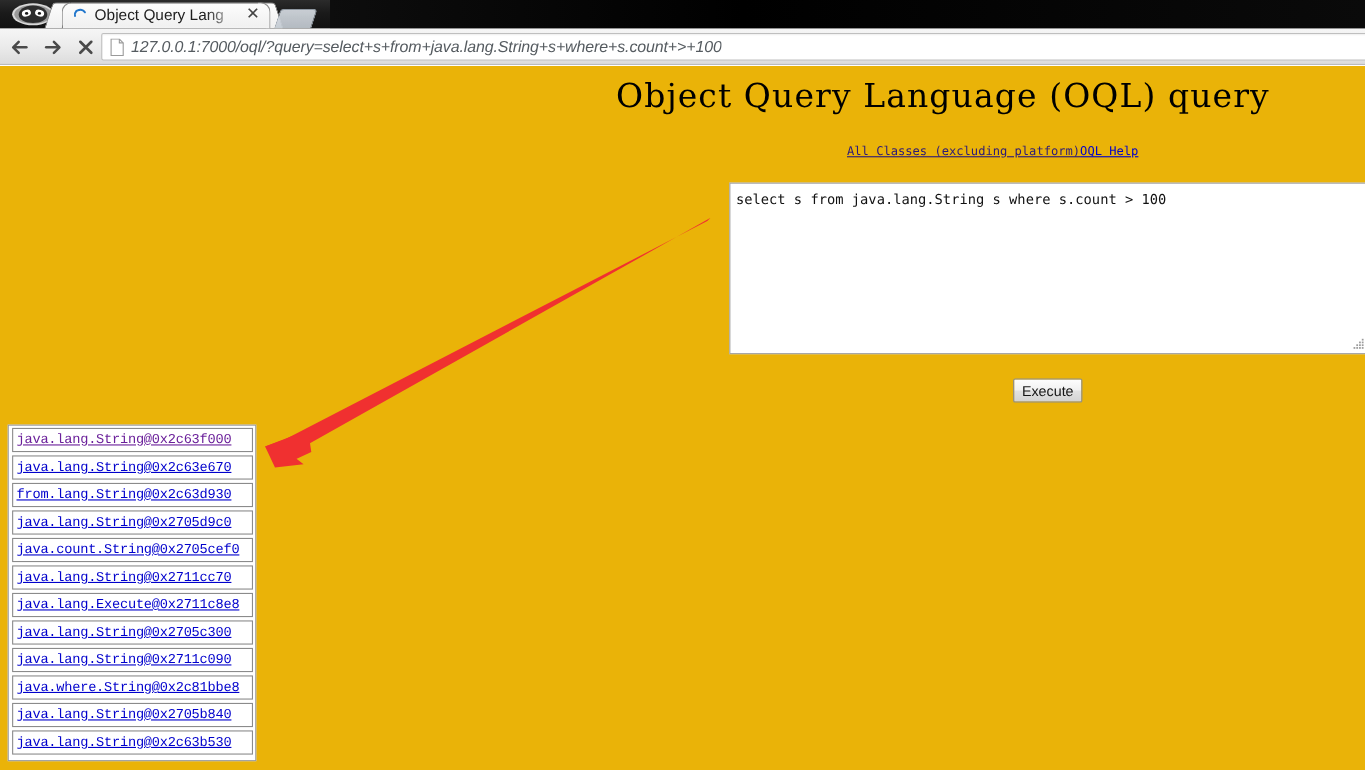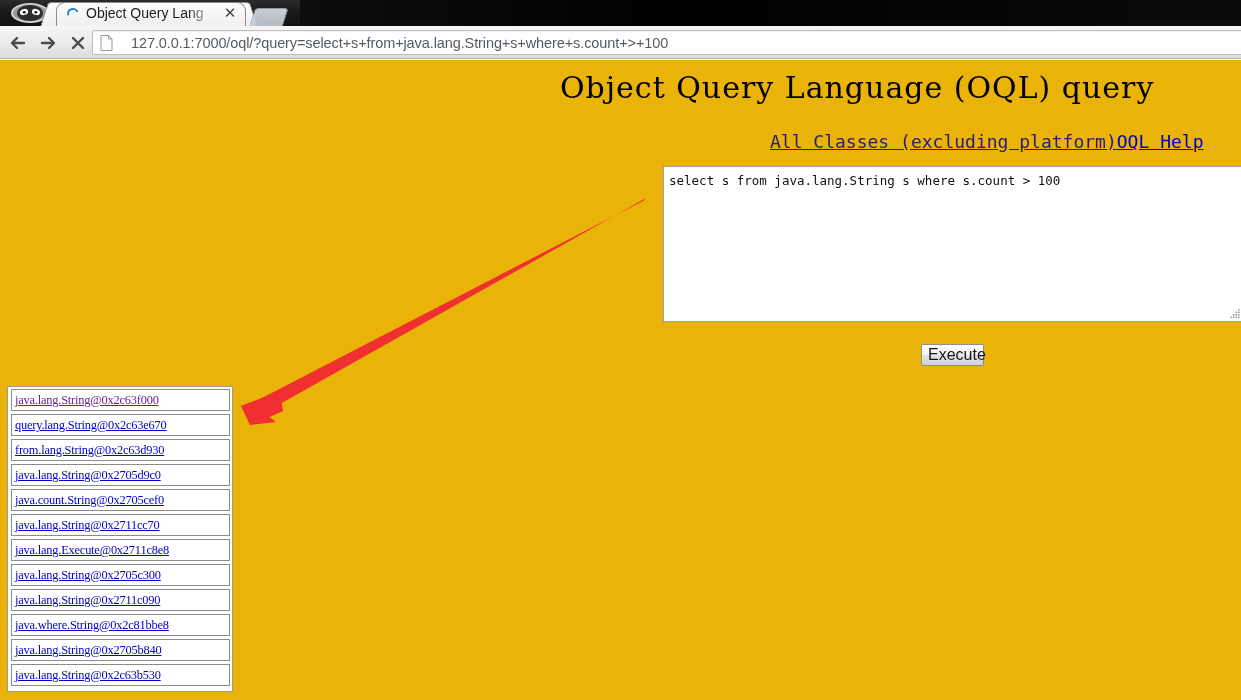--- a/index.html
+++ b/index.html
@@ -88,43 +88,44 @@
   #address-bar {
     position: absolute; left: 92px; top: 30px; width: 1155px; height: 25px;
     background: #ffffff;
     border: 1px solid #bfbfbf;
     border-radius: 2px;
     display: flex; align-items: center;
     box-shadow: 0 1px 1px rgba(0,0,0,0.06) inset;
   }
   #page-icon { margin-left: 7px; width: 13px; height: 16px; flex: 0 0 auto; }
   #address-text {
-    margin-left: 18px; font-size: 14.5px; color: #555b60;
+    margin-left: 6px; font-size: 14.5px; color: #555b60;
     white-space: nowrap; overflow: hidden;
     font-family: "Liberation Sans", sans-serif;
     letter-spacing: -0.1px;
+    font-style: italic;
   }
 
   
   #viewport {
     position: absolute; left: 0; top: 60px; width: 1241px; height: 640px;
     background: #eab308; overflow: hidden;
   }
 
   #oql-title {
     position: absolute; left: 560px; top: 10px; width: 700px;
     font-family: "DejaVu Serif", "Liberation Serif", serif;
     font-size: 30px; color: #000; white-space: nowrap;
     letter-spacing: 1px;
   }
 
   #links-row {
     position: absolute; left: 770px; top: 71px;
     font-family: "DejaVu Sans Mono", "Liberation Mono", monospace;
-    font-size: 18px; white-space: nowrap;
+    font-size: 11px; white-space: nowrap;
   }
   #links-row a { text-decoration: underline; }
   #link-all-classes { color: #2b1a7a; }
   #link-oql-help { color: #0000cc; }
 
   #query-textarea {
     position: absolute; left: 663px; top: 106px; width: 590px; height: 156px;
     border: 1px solid #9e9e9e;
     background: #ffffff;
     font-family: "DejaVu Sans Mono", "Liberation Mono", monospace;
@@ -137,38 +138,38 @@
     position: absolute; left: 1228px; top: 246px; width: 13px; height: 13px;
     pointer-events: none;
   }
 
   #execute-button {
     position: absolute; left: 921px; top: 284px; width: 63px; height: 22px;
     background: linear-gradient(to bottom,#fdfdfd 0%, #f1f1f1 48%, #e2e2e2 52%, #d3d3d3 100%);
     border: 1px solid #8e8e8e;
     border-radius: 2px;
     font-family: "Liberation Sans", sans-serif;
-    font-size: 16px; color: #151515;
+    font-size: 13px; color: #151515;
     cursor: default;
   }
 
   
   #results-list {
     position: absolute; left: 7px; top: 326px; width: 226px;
     border: 1px solid #9b9b9b;
     background: #ffffff;
     padding: 2px 2px 2px 3px;
   }
   .result-item {
     display: block;
     border: 1px solid #8b8b8b;
     margin-bottom: 3px;
     padding: 1px 2px 2px 3px;
     background: #ffffff;
-    font-family: Liberation Serif, serif;
+    font-family: Liberation Mono, monospace;
     font-size: 12.4px;
     line-height: 18px;
     height: 22px;
     color: #0000cc;
     text-decoration: underline;
     white-space: nowrap;
     letter-spacing: -0.2px;
   }
   .result-item.visited { color: #6a1f9a; }
 
@@ -266,21 +267,21 @@
           <rect x="7.5" y="9.5" width="1.6" height="1.6"></rect>
           <rect x="10" y="9.5" width="1.6" height="1.6"></rect>
       </g>
     </svg>
   </span>
 
   <button id="execute-button">Execute</button>
 
   <div id="results-list">
       <a class="result-item visited" href="#">java.lang.String@0x2c63f000</a>
-      <a class="result-item" href="#">query.lang.String@0x2c63e670</a>
+      <a class="result-item" href="#">java.lang.String@0x2c63e670</a>
       <a class="result-item" href="#">from.lang.String@0x2c63d930</a>
       <a class="result-item" href="#">java.lang.String@0x2705d9c0</a>
       <a class="result-item" href="#">java.count.String@0x2705cef0</a>
       <a class="result-item" href="#">java.lang.String@0x2711cc70</a>
       <a class="result-item" href="#">java.lang.Execute@0x2711c8e8</a>
       <a class="result-item" href="#">java.lang.String@0x2705c300</a>
       <a class="result-item" href="#">java.lang.String@0x2711c090</a>
       <a class="result-item" href="#">java.where.String@0x2c81bbe8</a>
       <a class="result-item" href="#">java.lang.String@0x2705b840</a>
       <a class="result-item" href="#">java.lang.String@0x2c63b530</a>

